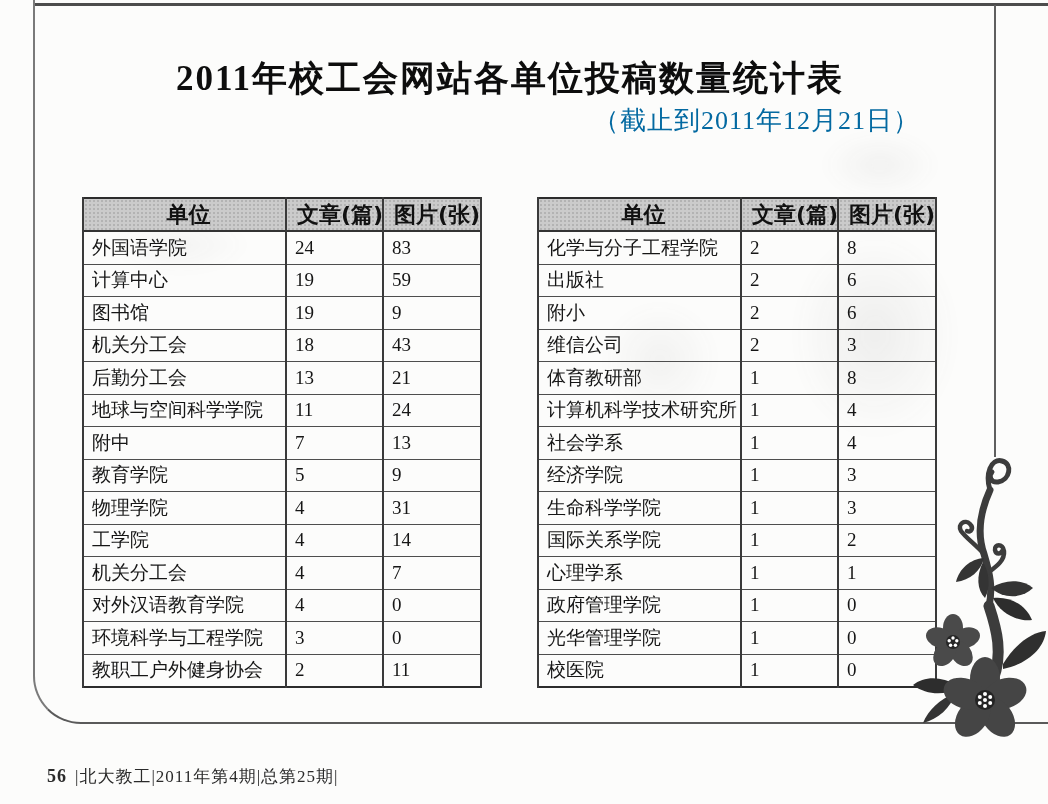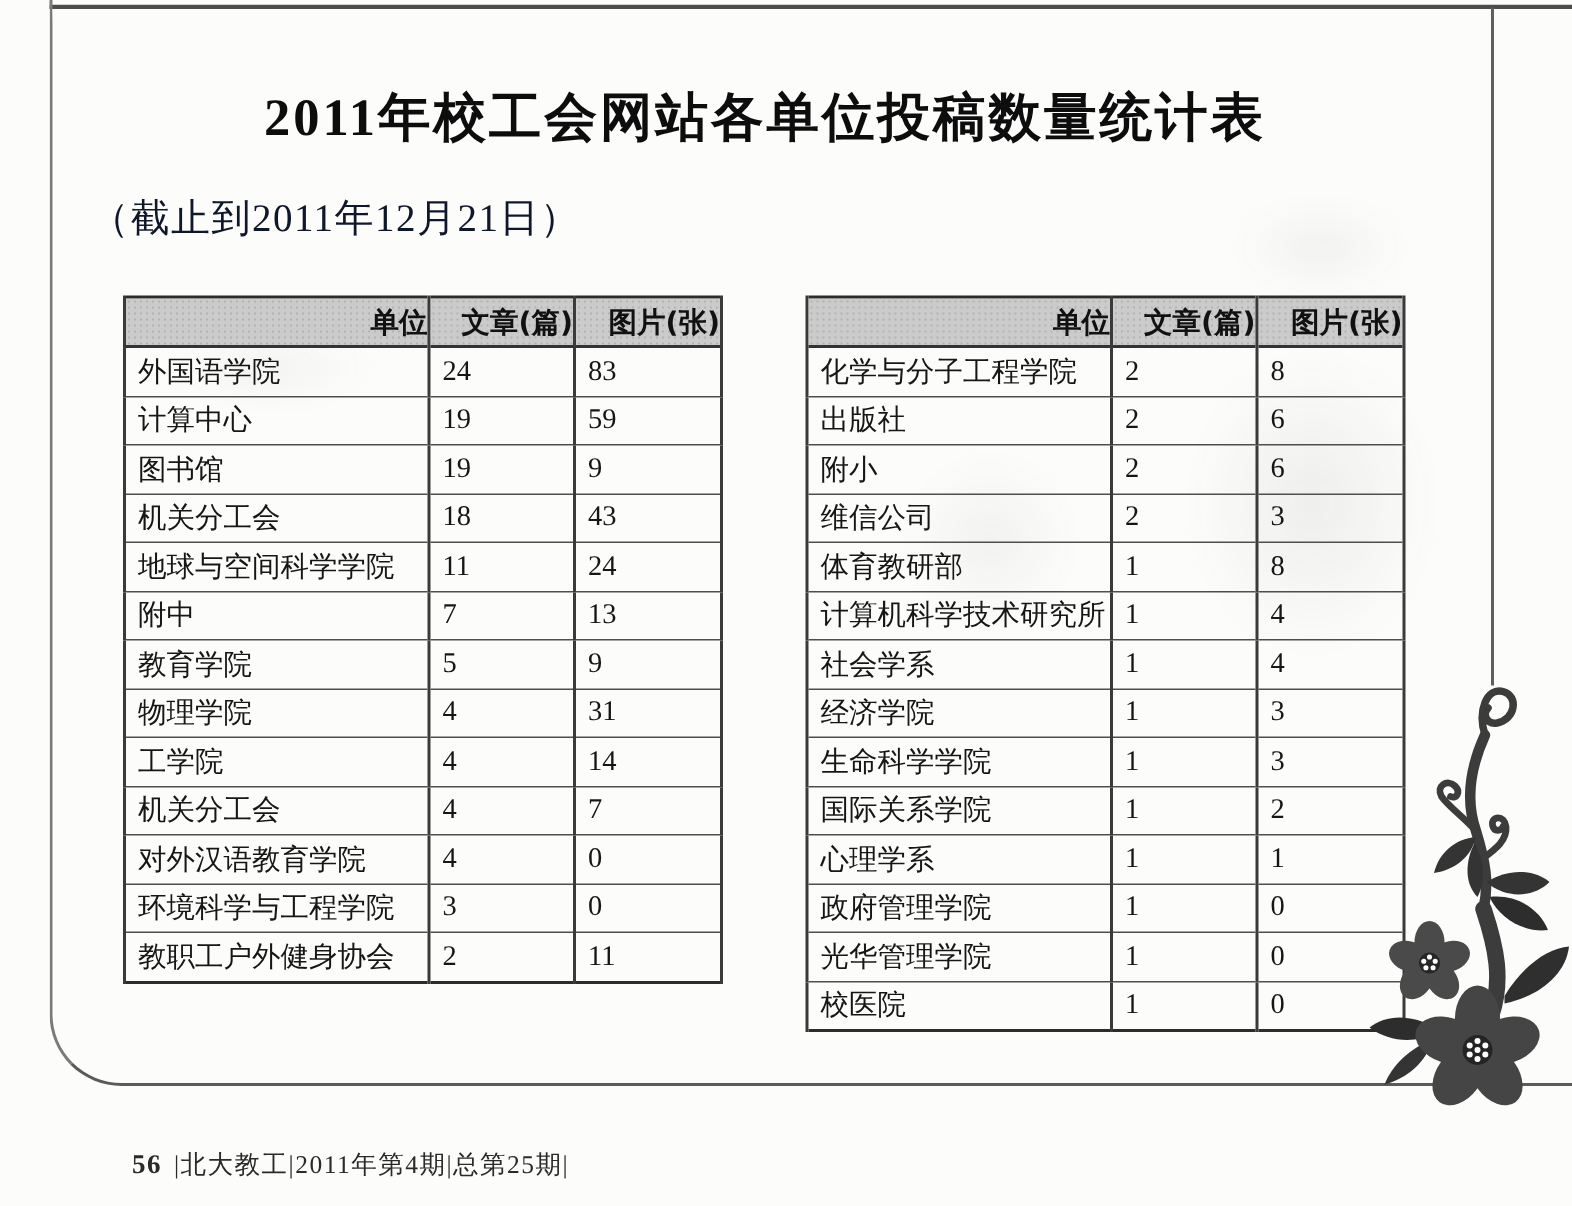--- a/index.html
+++ b/index.html
@@ -31,44 +31,44 @@
     border-left:2px solid #7a7a7a;pointer-events:none;
   }
   
   .title{
     position:absolute;left:60px;top:55px;width:900px;
     text-align:center;
     font-family:"Liberation Serif","DejaVu Serif",serif;
     font-weight:700;font-size:35px;letter-spacing:2px;color:#0d0d0d;
   }
   .subtitle{
-    position:absolute;left:60px;top:128px;width:860px;
-    text-align:left;
+    position:absolute;left:60px;top:103px;width:860px;
+    text-align:right;
     font-family:"Liberation Serif","DejaVu Serif",serif;
-    font-weight:500;font-size:26px;letter-spacing:1px;color:#0f172a;
+    font-weight:500;font-size:26px;letter-spacing:1px;color:#0369a1;
   }
   
   table.stats{
     position:absolute;top:197px;
     width:398px;
     border-collapse:collapse;table-layout:fixed;
     font-size:19px;
   }
   table.stats.left{left:82px;}
   table.stats.right{left:537px;}
   table.stats col.c-unit{width:203px;}
   table.stats col.c-art{width:97px;}
   table.stats col.c-img{width:98px;}
   table.stats th{
     height:31px;
     background-color:#cbcbcb;
     background-image:radial-gradient(#b3b3b3 1px,transparent 1px);
     background-size:4px 4px;
-    font-weight:700;text-align:right;padding:0 0 0 8px;
-    font-size:19px;color:#111;
+    font-weight:700;text-align:center;padding:0 0 0 8px;
+    font-size:22px;color:#111;
     white-space:nowrap;overflow:hidden;
   }
   table.stats td{
     height:31.5px;
     padding:0 0 0 8px;
     font-family:"Liberation Serif","DejaVu Serif",serif;
     font-size:19px;color:#161616;
     white-space:nowrap;overflow:visible;
   }
   table.stats td+td{}
@@ -76,21 +76,21 @@
   table.stats tr{border-top:1.5px solid #4e4e4e;border-bottom:1.5px solid #4e4e4e;}
   table.stats th,table.stats td{border-left:2px solid #3a3a3a;border-right:2px solid #3a3a3a;}
   table.stats{border:2px solid #2c2c2c;}
   table.stats thead tr{border-top:2px solid #2c2c2c;border-bottom:2px solid #333;}
   
   .footer{
     position:absolute;left:47px;top:765px;
     font-family:"Liberation Serif","DejaVu Serif",serif;
     color:#2a2a2a;white-space:nowrap;
   }
-  .footer .pageno{font-size:18px;font-weight:700;letter-spacing:1px;margin-left:41px;}
+  .footer .pageno{font-size:18px;font-weight:700;letter-spacing:1px;}
   .footer .journal{font-size:17px;letter-spacing:1px;margin-left:4px;}
   
   .flower{
     position:absolute;left:893px;top:438px;width:158px;height:340px;
     pointer-events:none;
   }
   
   .smudge{position:absolute;pointer-events:none;filter:blur(5px);}
   .smudge.s1{left:790px;top:230px;width:170px;height:210px;
     background:radial-gradient(ellipse at center,rgba(60,60,60,0.07),rgba(0,0,0,0) 70%);}
@@ -144,20 +144,25 @@
         </tr>
         <tr>
           <td>图书馆</td>
           <td>19</td>
           <td>9</td>
         </tr>
         <tr>
           <td>机关分工会</td>
           <td>18</td>
           <td>43</td>
+        </tr>
+        <tr>
+          <td>后勤分工会</td>
+          <td>13</td>
+          <td>21</td>
         </tr>
         <tr>
           <td>地球与空间科学学院</td>
           <td>11</td>
           <td>24</td>
         </tr>
         <tr>
           <td>附中</td>
           <td>7</td>
           <td>13</td>

